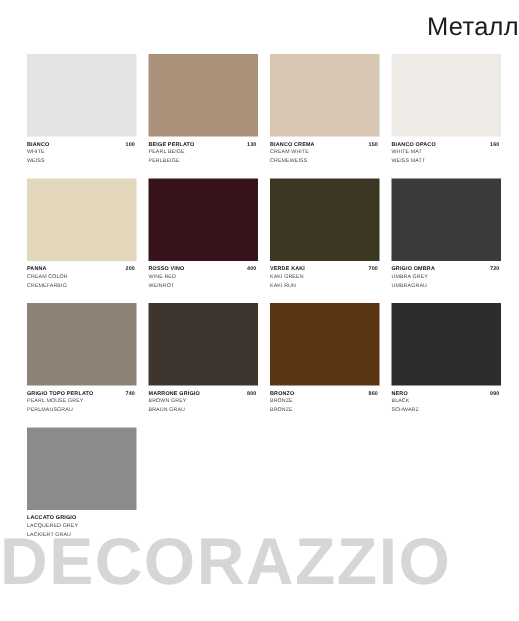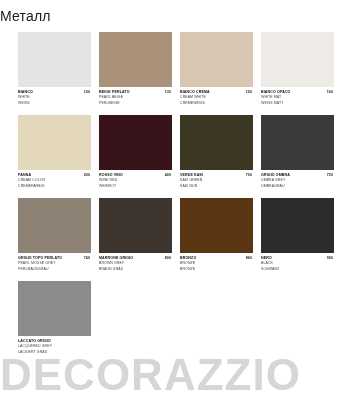--- a/index.html
+++ b/index.html
@@ -14,22 +14,22 @@
     overflow: hidden;
     position: relative;
   }
   .page {
     position: relative;
     width: 346px;
     height: 414px;
     box-sizing: border-box;
   }
   .page-title {
-    text-align: left;
-    font-size: 14px;
+    text-align: right;
+    font-size: 17px;
     color: #1b1b1b;
     letter-spacing: 0.2px;
     padding-top: 8px;
     padding-bottom: 8px;
     font-weight: 400;
   }
   .grid {
     position: relative;
     padding: 0 18px;
     box-sizing: border-box;

